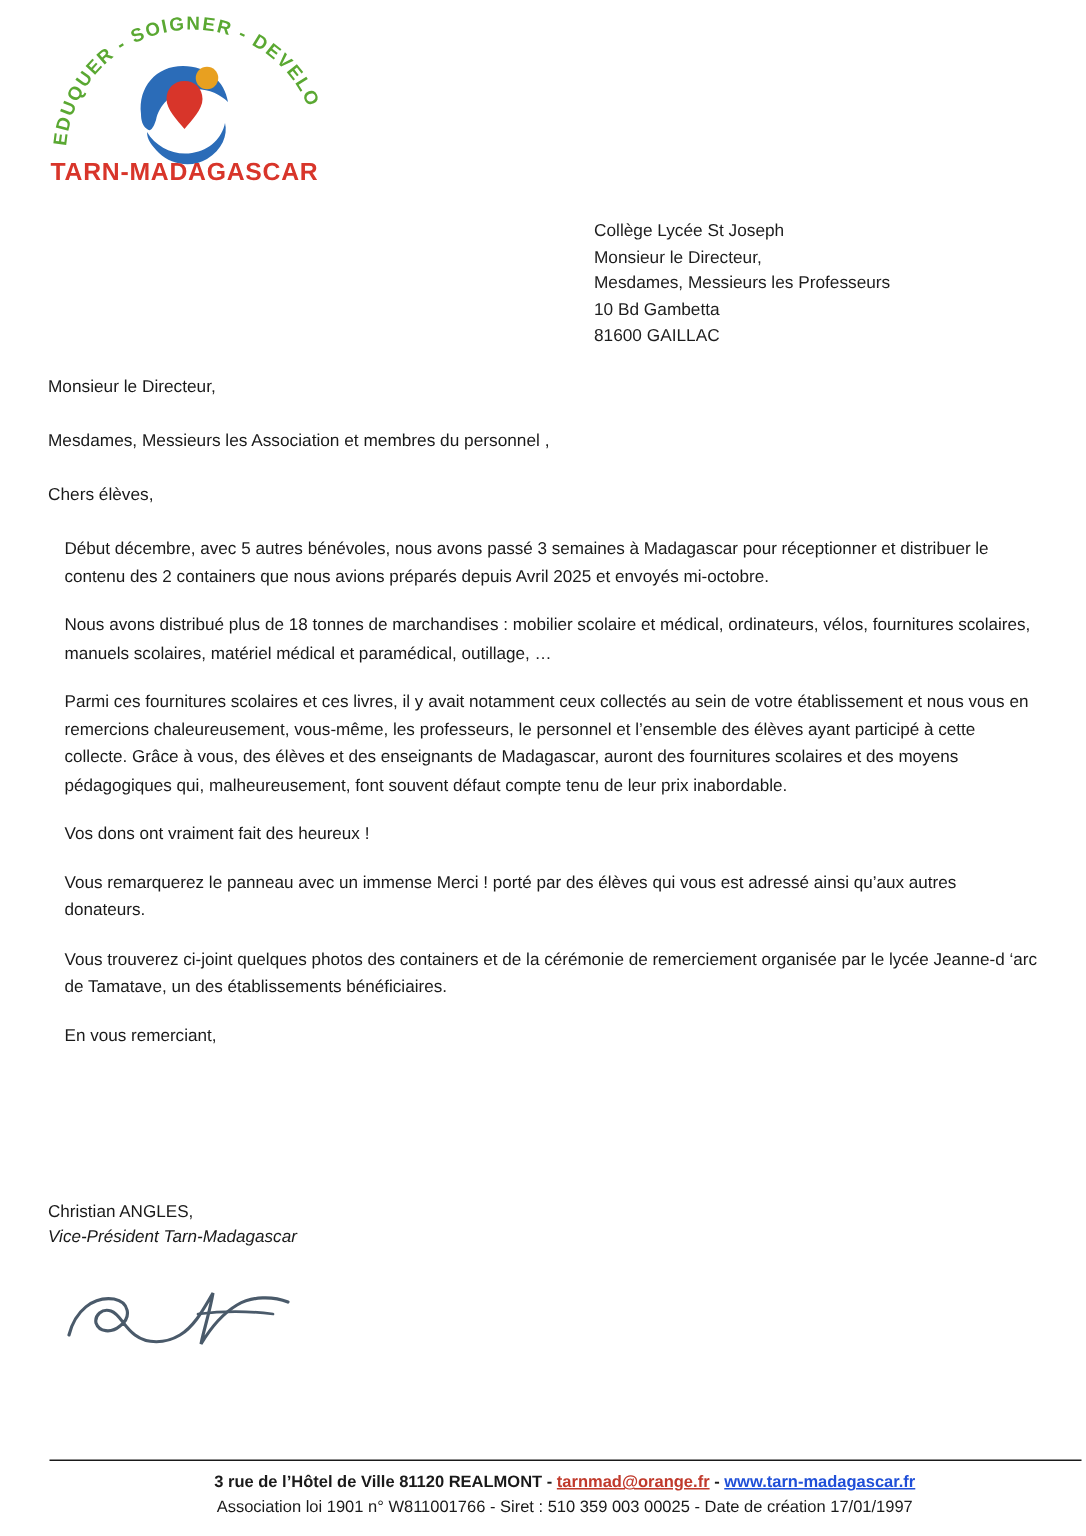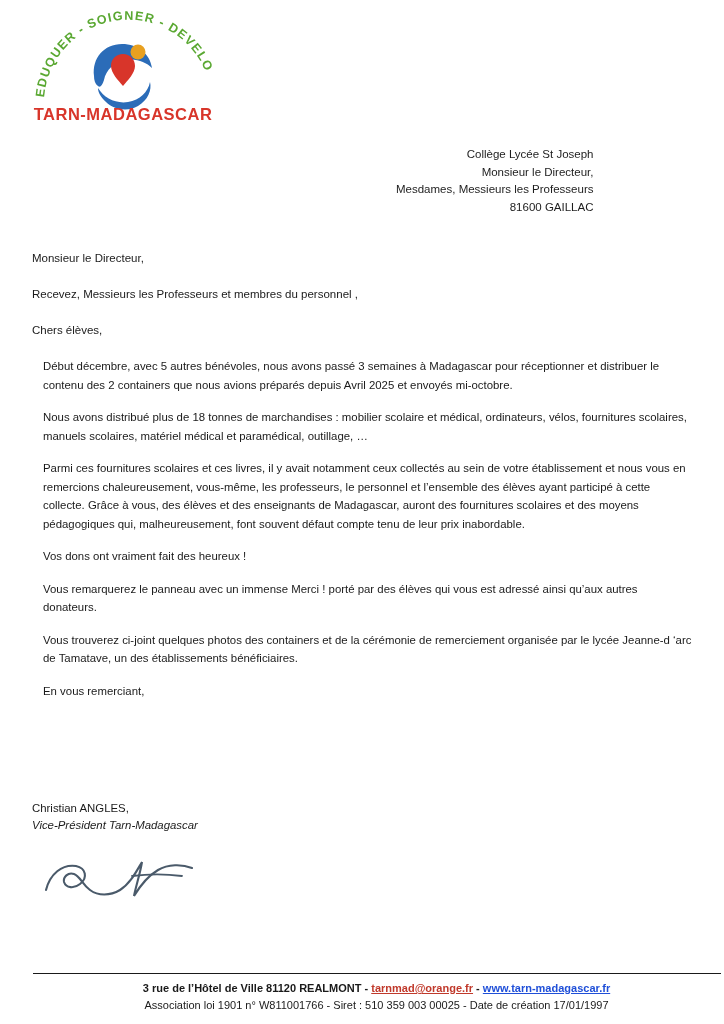--- a/index.html
+++ b/index.html
@@ -26,21 +26,21 @@
 
   
   .recipient {
     position: absolute;
     left: 396px;
     top: 146px;
     font-size: 11.5px;
     line-height: 17.5px;
     color: #1d1d1d;
   }
-  .recipient div { white-space: nowrap; text-align: right; }
+  .recipient div { white-space: nowrap; }
 
   
   .salutations {
     position: absolute;
     left: 32px;
     top: 250px;
     width: 660px;
     font-size: 11.5px;
     line-height: 17px;
   }
@@ -131,26 +131,27 @@
     </g>
 
     <text x="95" y="110" text-anchor="middle" font-family="Liberation Sans, sans-serif" font-size="16.5" font-weight="bold" letter-spacing="0.5" fill="#d8352a">TARN-MADAGASCAR</text>
   </svg>
 </div>
 
 <div class="recipient">
   <div>Collège Lycée St Joseph</div>
   <div>Monsieur le Directeur,</div>
   <div>Mesdames, Messieurs les Professeurs</div>
+  <div>10 Bd Gambetta</div>
   <div>81600 GAILLAC</div>
 </div>
 
 <div class="salutations">
   <div class="sal-line">Monsieur le Directeur,</div>
-  <div class="sal-line">Recevez, Messieurs les Professeurs et membres du personnel ,</div>
+  <div class="sal-line">Mesdames, Messieurs les Association et membres du personnel ,</div>
   <div class="sal-line">Chers élèves,</div>
 </div>
 
 <div class="body-text">
   <p>Début décembre, avec 5 autres bénévoles, nous avons passé 3 semaines à Madagascar pour réceptionner et distribuer le contenu des 2 containers que nous avions préparés depuis Avril 2025 et envoyés mi-octobre.</p>
   <p>Nous avons distribué plus de 18 tonnes de marchandises : mobilier scolaire et médical, ordinateurs, vélos, fournitures scolaires, manuels scolaires, matériel médical et paramédical, outillage, …</p>
   <p>Parmi ces fournitures scolaires et ces livres, il y avait notamment ceux collectés au sein de votre établissement et nous vous en remercions chaleureusement, vous-même, les professeurs, le personnel et l’ensemble des élèves ayant participé à cette collecte.  Grâce à vous, des élèves et des enseignants de Madagascar, auront des fournitures scolaires et des moyens pédagogiques qui, malheureusement, font souvent défaut compte tenu de leur prix inabordable.</p>
   <p>Vos dons ont vraiment fait des heureux !</p>
   <p>Vous remarquerez le panneau avec un immense Merci ! porté par des élèves qui vous est adressé ainsi qu’aux autres donateurs.</p>
   <p>Vous trouverez ci-joint quelques photos des containers et de la cérémonie de remerciement organisée par le lycée Jeanne-d ‘arc de Tamatave, un des établissements bénéficiaires.</p>

